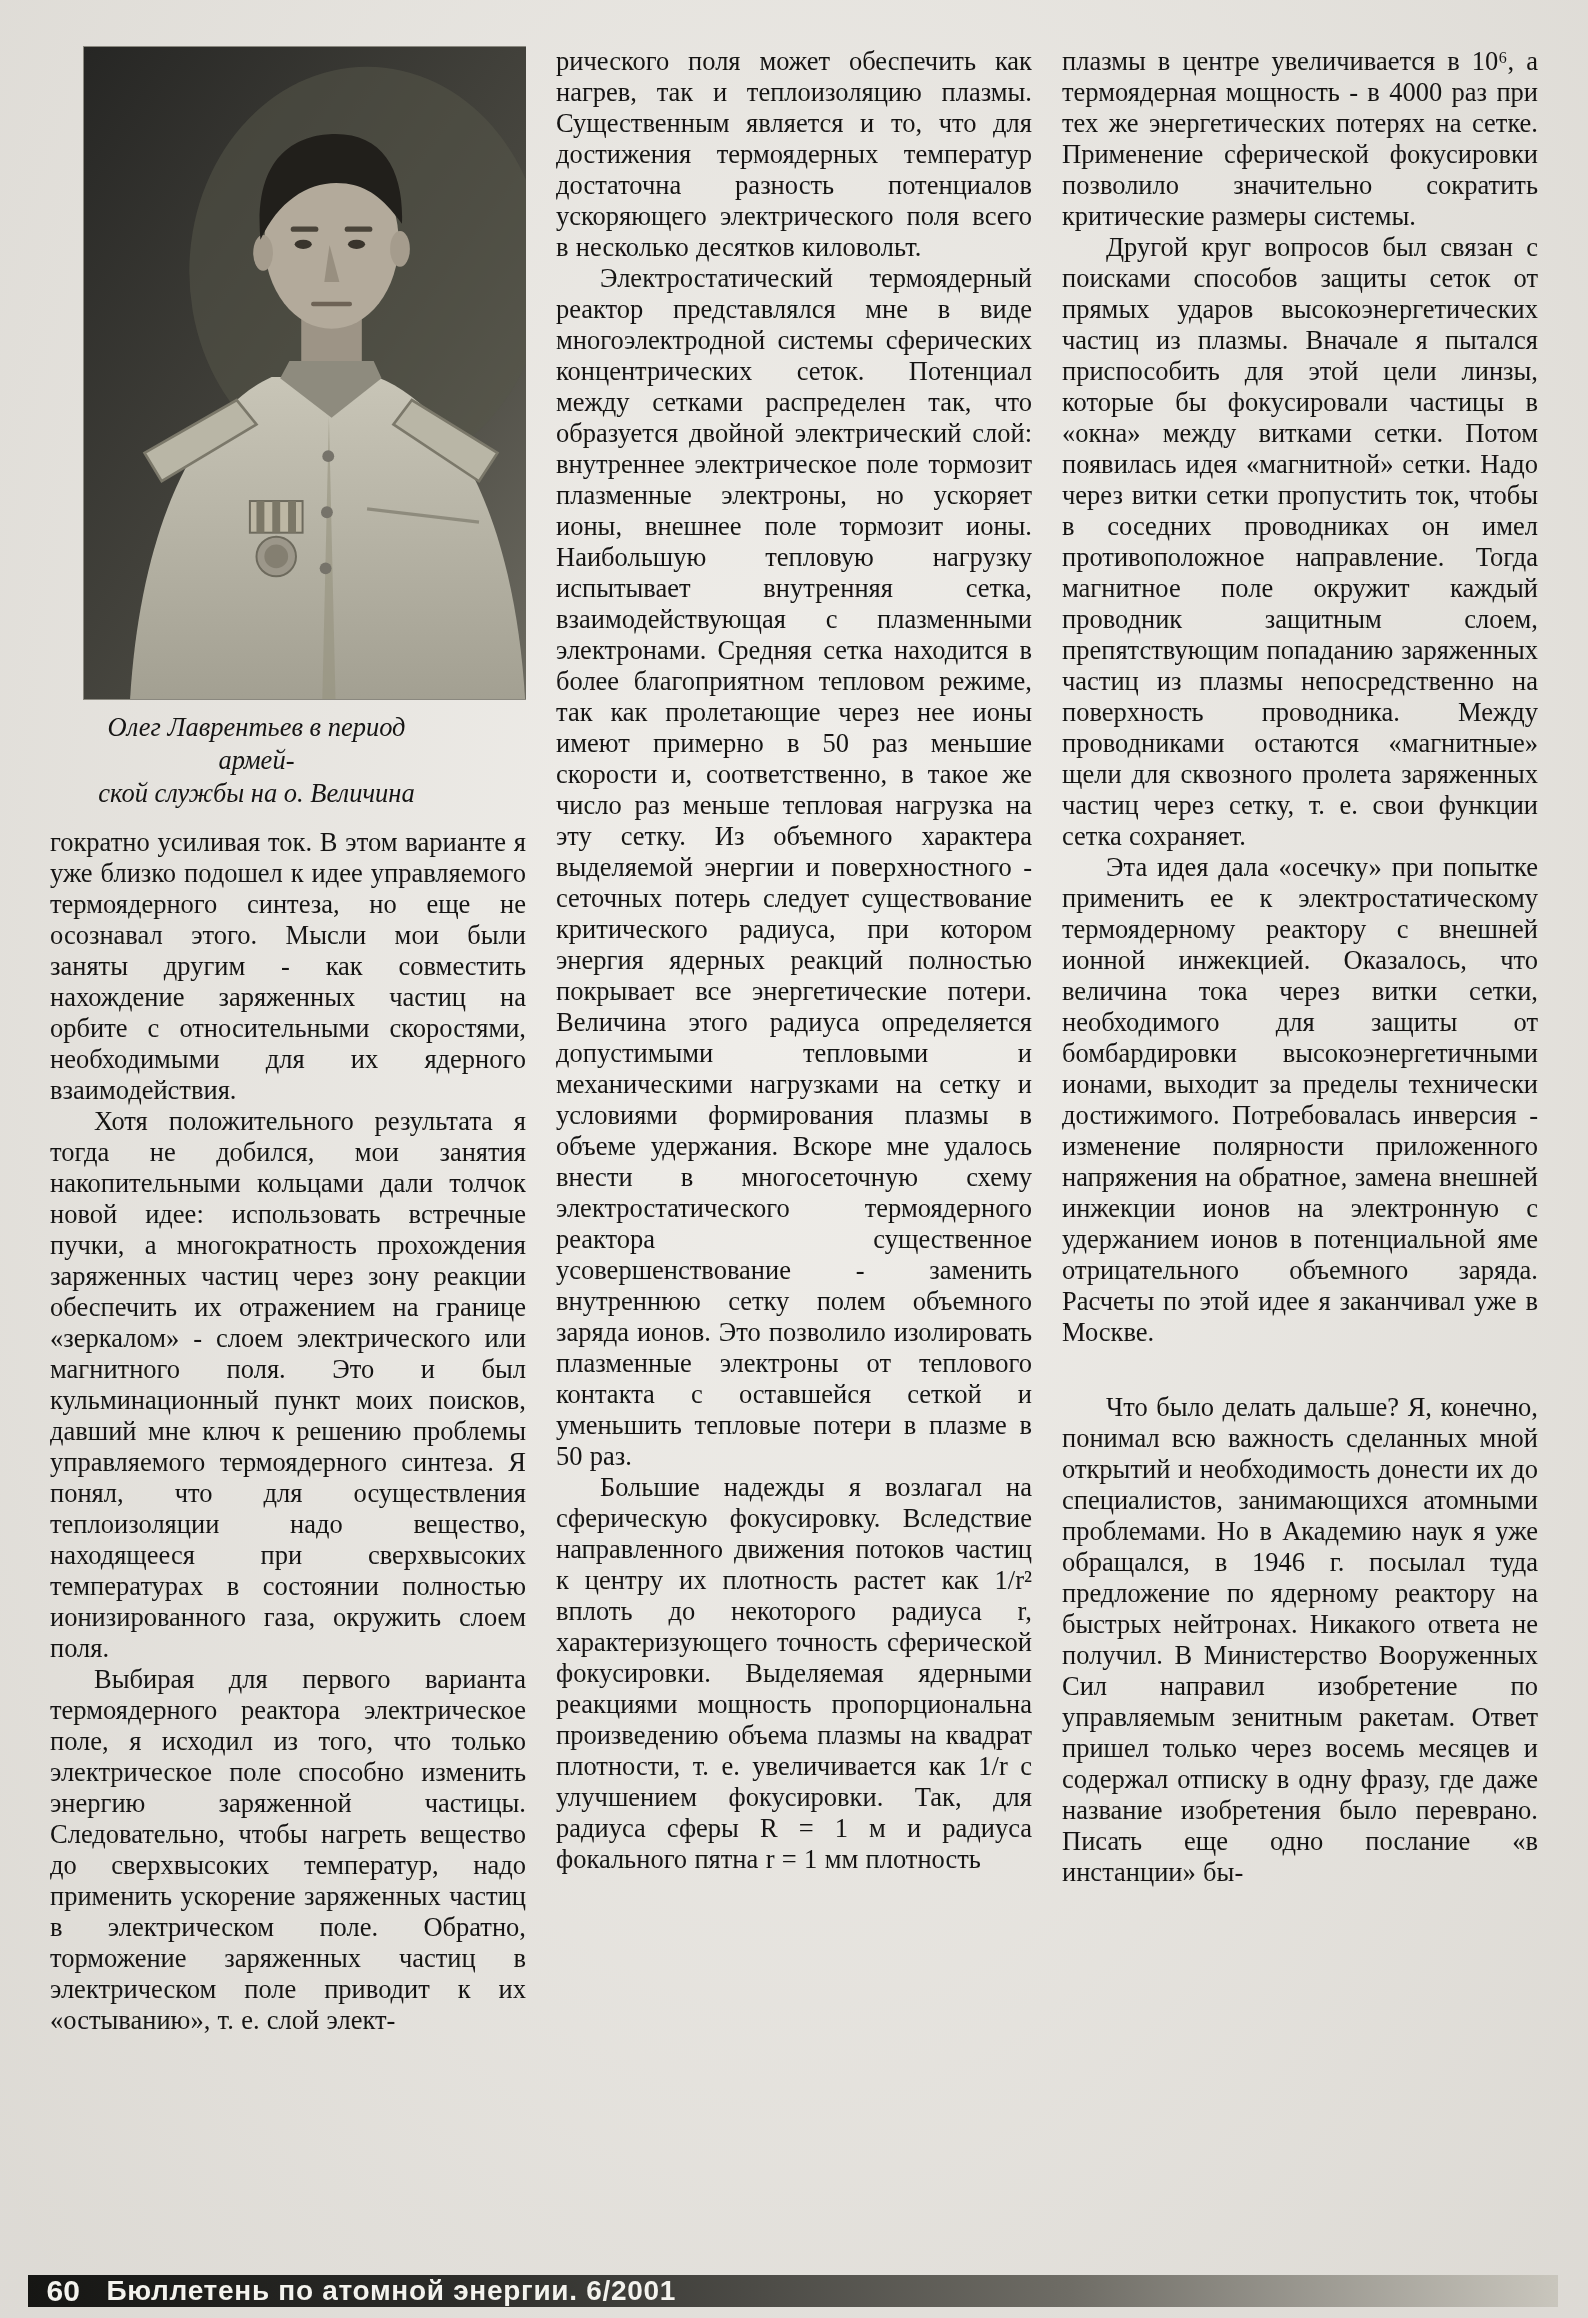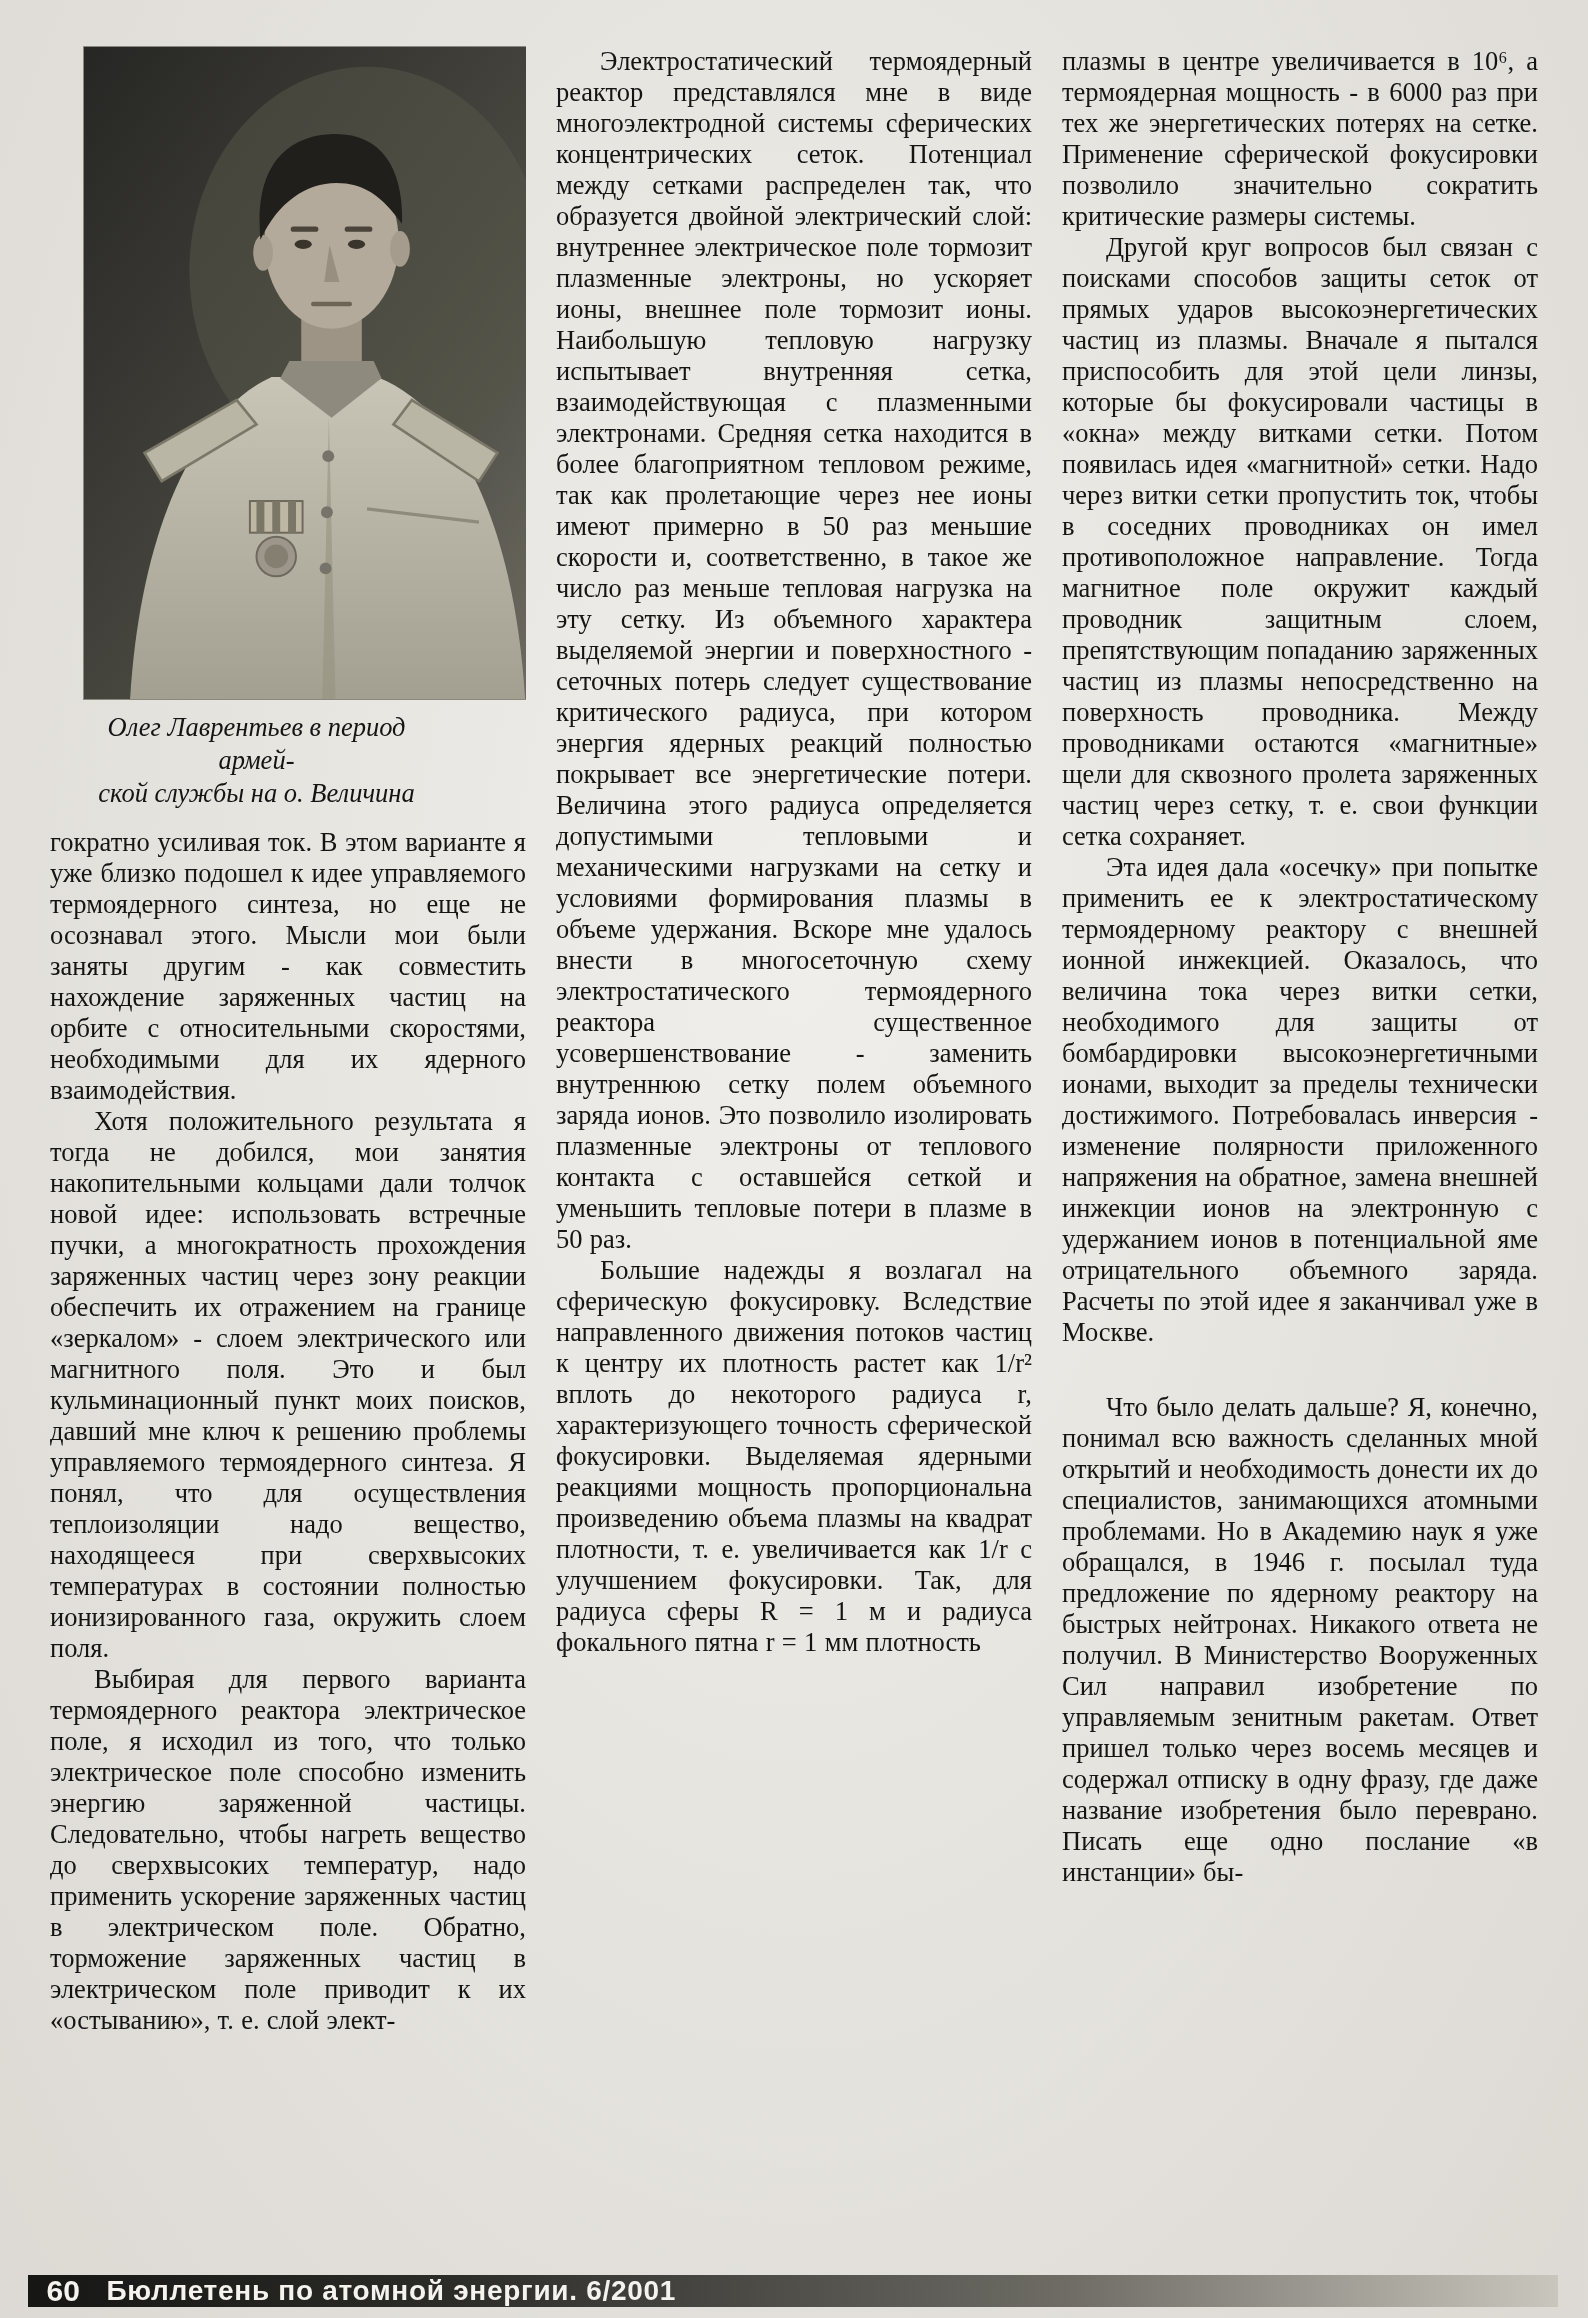--- a/index.html
+++ b/index.html
@@ -124,26 +124,27 @@
           <span>Олег Лаврентьев в период армей-</span><br>
           <span>ской службы на о. Величина</span>
         </figcaption>
       </figure>
       <p class="body-p no-indent">гократно усиливая ток. В этом варианте я уже близко подошел к идее управляемого термоядерного синтеза, но еще не осознавал этого. Мысли мои были заняты другим - как совместить нахождение заряженных частиц на орбите с относительными скоростями, необходимыми для их ядерного взаимодействия.</p>
       <p class="body-p">Хотя положительного результата я тогда не добился, мои занятия накопительными кольцами дали толчок новой идее: использовать встречные пучки, а многократность прохождения заряженных частиц через зону реакции обеспечить их отражением на границе «зеркалом» - слоем электрического или магнитного поля. Это и был кульминационный пункт моих поисков, давший мне ключ к решению проблемы управляемого термоядерного синтеза. Я понял, что для осуществления теплоизоляции надо вещество, находящееся при сверхвысоких температурах в состоянии полностью ионизированного газа, окружить слоем поля.</p>
       <p class="body-p">Выбирая для первого варианта термоядерного реактора электрическое поле, я исходил из того, что только электрическое поле способно изменить энергию заряженной частицы. Следовательно, чтобы нагреть вещество до сверхвысоких температур, надо применить ускорение заряженных частиц в электрическом поле. Обратно, торможение заряженных частиц в электрическом поле приводит к их «остыванию», т. е. слой элект-</p>
     </div>
 
     <div class="col">
+      <p class="body-p no-indent">рического поля может обеспечить как нагрев, так и теплоизоляцию плазмы. Существенным является и то, что для достижения термоядерных температур достаточна разность потенциалов ускоряющего электрического поля всего в несколько десятков киловольт.</p>
       <p class="body-p">Электростатический термоядерный реактор представлялся мне в виде многоэлектродной системы сферических концентрических сеток. Потенциал между сетками распределен так, что образуется двойной электрический слой: внутреннее электрическое поле тормозит плазменные электроны, но ускоряет ионы, внешнее поле тормозит ионы. Наибольшую тепловую нагрузку испытывает внутренняя сетка, взаимодействующая с плазменными электронами. Средняя сетка находится в более благоприятном тепловом режиме, так как пролетающие через нее ионы имеют примерно в 50 раз меньшие скорости и, соответственно, в такое же число раз меньше тепловая нагрузка на эту сетку. Из объемного характера выделяемой энергии и поверхностного - сеточных потерь следует существование критического радиуса, при котором энергия ядерных реакций полностью покрывает все энергетические потери. Величина этого радиуса определяется допустимыми тепловыми и механическими нагрузками на сетку и условиями формирования плазмы в объеме удержания. Вскоре мне удалось внести в многосеточную схему электростатического термоядерного реактора существенное усовершенствование - заменить внутреннюю сетку полем объемного заряда ионов. Это позволило изолировать плазменные электроны от теплового контакта с оставшейся сеткой и уменьшить тепловые потери в плазме в 50 раз.</p>
       <p class="body-p">Большие надежды я возлагал на сферическую фокусировку. Вследствие направленного движения потоков частиц к центру их плотность растет как 1/r² вплоть до некоторого радиуса r, характеризующего точность сферической фокусировки. Выделяемая ядерными реакциями мощность пропорциональна произведению объема плазмы на квадрат плотности, т. е. увеличивается как 1/r с улучшением фокусировки. Так, для радиуса сферы R = 1 м и радиуса фокального пятна r = 1 мм плотность</p>
     </div>
 
     <div class="col">
-      <p class="body-p no-indent">плазмы в центре увеличивается в 10⁶, а термоядерная мощность - в 6000 раз при тех же энергетических потерях на сетке. Применение сферической фокусировки позволило значительно сократить критические размеры системы.</p>
+      <p class="body-p no-indent">плазмы в центре увеличивается в 10⁶, а термоядерная мощность - в 4000 раз при тех же энергетических потерях на сетке. Применение сферической фокусировки позволило значительно сократить критические размеры системы.</p>
       <p class="body-p">Другой круг вопросов был связан с поисками способов защиты сеток от прямых ударов высокоэнергетических частиц из плазмы. Вначале я пытался приспособить для этой цели линзы, которые бы фокусировали частицы в «окна» между витками сетки. Потом появилась идея «магнитной» сетки. Надо через витки сетки пропустить ток, чтобы в соседних проводниках он имел противоположное направление. Тогда магнитное поле окружит каждый проводник защитным слоем, препятствующим попаданию заряженных частиц из плазмы непосредственно на поверхность проводника. Между проводниками остаются «магнитные» щели для сквозного пролета заряженных частиц через сетку, т. е. свои функции сетка сохраняет.</p>
       <p class="body-p">Эта идея дала «осечку» при попытке применить ее к электростатическому термоядерному реактору с внешней ионной инжекцией. Оказалось, что величина тока через витки сетки, необходимого для защиты от бомбардировки высокоэнергетичными ионами, выходит за пределы технически достижимого. Потребовалась инверсия - изменение полярности приложенного напряжения на обратное, замена внешней инжекции ионов на электронную с удержанием ионов в потенциальной яме отрицательного объемного заряда. Расчеты по этой идее я заканчивал уже в Москве.</p>
       <p class="body-p gap-before">Что было делать дальше? Я, конечно, понимал всю важность сделанных мной открытий и необходимость донести их до специалистов, занимающихся атомными проблемами. Но в Академию наук я уже обращался, в 1946 г. посылал туда предложение по ядерному реактору на быстрых нейтронах. Никакого ответа не получил. В Министерство Вооруженных Сил направил изобретение по управляемым зенитным ракетам. Ответ пришел только через восемь месяцев и содержал отписку в одну фразу, где даже название изобретения было переврано. Писать еще одно послание «в инстанции» бы-</p>
     </div>
 
   </div>
 
   <div class="footer">
     <span class="page-num">60</span>
     <span class="journal">Бюллетень по атомной энергии. 6/2001</span>

